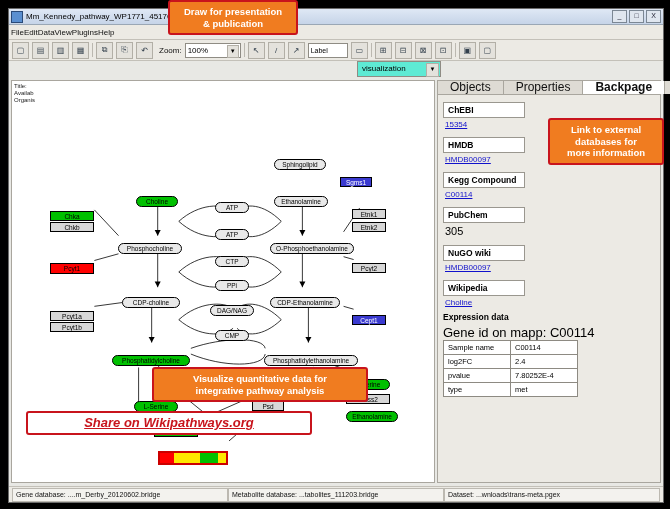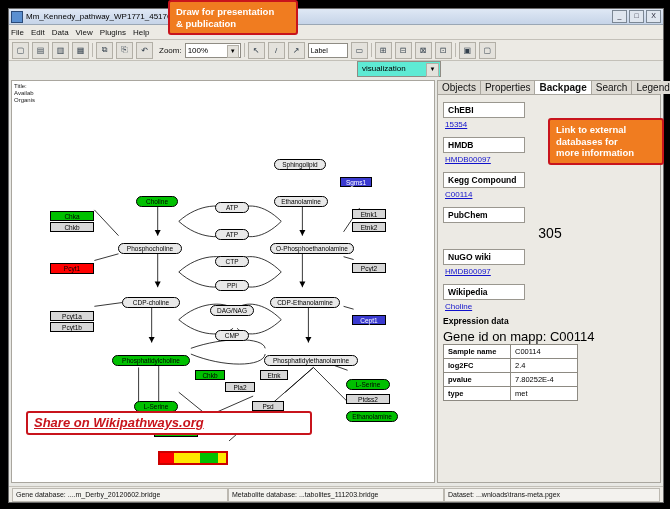--- a/index.html
+++ b/index.html
@@ -5,64 +5,64 @@
   html,body{margin:0;padding:0;background:#000;}
   body{width:670px;height:509px;overflow:hidden;font-family:"Liberation Sans",sans-serif;}
   #app{position:absolute;left:8px;top:8px;width:654px;height:493px;background:#e8e8e4;border:1px solid #6b6b6b;box-shadow:0 0 0 1px #000;}
   
   .titlebar{height:15px;background:linear-gradient(#dfe8f5,#c6d4e8);border-bottom:1px solid #9aa7b5;display:flex;align-items:center;padding:0 2px;}
   .tb-icon{width:10px;height:10px;background:#5a8fd0;border:1px solid #2a4a78;margin-right:3px;}
   .tb-title{font-size:8px;color:#000;flex:1;white-space:nowrap;overflow:hidden;}
   .tb-btns{display:flex;gap:2px;}
   .tb-btn{width:13px;height:11px;background:#dfe6ef;border:1px solid #7b8794;font-size:7px;line-height:10px;text-align:center;color:#223;}
   
-  .menubar{height:14px;background:#eceae4;border-bottom:1px solid #c3c0b8;display:flex;align-items:center;padding:0 2px;gap:7px;}
+  .menubar{height:14px;background:#eceae4;border-bottom:1px solid #c3c0b8;display:flex;align-items:center;padding:0 2px;}
   .menubar span{font-size:8px;color:#111;}
   
   .toolbar{height:20px;background:#eceae4;border-bottom:1px solid #c3c0b8;display:flex;align-items:center;padding:0 3px;gap:3px;}
   .tool{width:15px;height:15px;background:#e4e2dc;border:1px solid #b2afa6;display:flex;align-items:center;justify-content:center;font-size:8px;color:#33404d;}
   .tool.sep{width:1px;height:14px;background:#bbb8b0;border:0;}
   .zlabel{font-size:8px;color:#111;margin-left:3px;}
   .zoombox{width:52px;height:13px;background:#fff;border:1px solid #8f8c84;font-size:8px;padding-left:2px;line-height:13px;color:#000;position:relative;}
   .zoombox .arrow{position:absolute;right:1px;top:1px;width:10px;height:11px;background:#e4e2dc;border:1px solid #b2afa6;font-size:6px;text-align:center;line-height:10px;}
   .lblbox{width:36px;height:13px;background:#fff;border:1px solid #8f8c84;font-size:7px;padding-left:2px;line-height:13px;color:#000;}
   .visbox{position:absolute;right:222px;top:52px;width:78px;height:14px;background:#5eead4;border:1px solid #8f8c84;font-size:8px;line-height:14px;padding-left:4px;color:#000;}
   .visbox .arrow{position:absolute;right:1px;top:1px;width:11px;height:12px;background:#e4e2dc;border:1px solid #b2afa6;font-size:6px;text-align:center;line-height:11px;}
   
   .main{position:absolute;left:0;top:69px;right:0;bottom:17px;display:flex;}
   .canvaswrap{position:relative;flex:1;background:#fff;border:1px solid #a9a69e;margin:2px;overflow:hidden;}
   .sidepanel{width:222px;background:#eceae4;border:1px solid #a9a69e;margin:2px 2px 2px 0;display:flex;flex-direction:column;}
   
   .tabs{display:flex;height:13px;background:#dedbd4;border-bottom:1px solid #a9a69e;}
-  .tab{font-size:10px;padding:1px 4px;border-right:1px solid #a9a69e;background:#dedbd4;color:#111;line-height:11px;}
+  .tab{font-size:12px;padding:1px 12px;border-right:1px solid #a9a69e;background:#dedbd4;color:#111;line-height:11px;}
   .tab.active{background:#fff;font-weight:bold;}
   .sidebody{flex:1;background:#eceae4;padding:4px 5px;overflow:hidden;}
   .secbox{background:#fff;border:1px solid #9a978f;font-size:8.5px;font-weight:bold;padding:2px 4px;display:inline-block;min-width:72px;color:#000;}
   .link{font-size:8px;color:#1111cc;text-decoration:underline;margin:2px 0 5px 2px;display:block;}
-  .plain{font-size:14px;color:#000;margin:2px 0 5px 2px;display:block;text-align:center;}
+  .plain{font-size:11px;color:#000;margin:2px 0 5px 2px;display:block;}
   .exp{font-size:8.5px;font-weight:bold;margin:4px 0 3px 0;color:#000;}
   .geneid{font-size:13px;color:#000;margin:2px 0 0 0;}
   table.expt{border-collapse:collapse;font-size:7.5px;}
   table.expt td{border:1px solid #8d8a82;background:#fff;padding:1px 4px;height:11px;color:#000;}
-  table.expt td.k{width:58px;font-weight:bold;}
+  table.expt td.k{width:58px;}
   table.expt td.v{width:58px;}
   
   .status{position:absolute;left:0;right:0;bottom:0;height:15px;background:#eceae4;border-top:1px solid #c3c0b8;display:flex;align-items:center;padding:0 3px;}
   .statusfield{font-size:7px;color:#111;border:1px solid #bcb9b1;background:#f3f2ee;padding:1px 3px;height:10px;line-height:10px;white-space:nowrap;overflow:hidden;}
   
   .leftmeta{position:absolute;left:2px;top:2px;font-size:6px;color:#222;line-height:7px;}
   .node{position:absolute;font-size:6.5px;text-align:center;color:#000;border:1px solid #000;line-height:9px;box-sizing:border-box;}
   .met{border-radius:7px;background:#e9e9e9;}
   .gene{background:#d7d7d7;}
   .green{background:#00c000;}
   .red{background:#ff0000;}
   .blue{background:#3a3ad0;}
   svg.edges{position:absolute;left:0;top:0;width:100%;height:100%;}
   
-  .callout{position:absolute;background:#f07c20;color:#fff;font-weight:bold;border:2px solid #c8141c;border-radius:3px;text-align:left;font-size:9.5px;line-height:11.5px;padding:4px 6px;box-sizing:border-box;}
+  .callout{position:absolute;background:#f07c20;color:#fff;font-weight:bold;border:2px solid #c8141c;border-radius:3px;text-align:center;font-size:9.5px;line-height:11.5px;padding:4px 6px;box-sizing:border-box;}
   .callout.white{background:#fff;color:#c8141c;border:2px solid #c8141c;font-style:italic;font-size:13px;}
 </style>
 </head>
 <body>
 
 <div id="app">
 
   <div class="titlebar">
     <div class="tb-icon"></div>
     <div class="tb-title">Mm_Kennedy_pathway_WP1771_45176.gpml</div>
@@ -208,20 +208,23 @@
         <div class="node met green" style="left:334px;top:330px;width:52px;height:11px;">Ethanolamine</div>
         <div class="node met green" style="left:122px;top:320px;width:44px;height:11px;">L-Serine</div>
         <div class="node gene" style="left:240px;top:320px;width:32px;height:10px;">Psd</div>
         <div class="node gene green" style="left:142px;top:345px;width:44px;height:11px;">Ptdss1</div>
         <div class="node" style="left:146px;top:370px;width:70px;height:14px;background:#ffe800;border:2px solid #cc0000;">
           <div style="position:absolute;left:0;top:0;width:14px;height:10px;background:#ff0000;"></div>
           <div style="position:absolute;left:40px;top:0;width:18px;height:10px;background:#00c000;"></div>
         </div>
       </div>
 
+      <div class="callout" style="left:140px;top:286px;width:216px;">
+        Visualize quantitative data  for<br>integrative pathway analysis
+      </div>
       <div class="callout white" style="left:14px;top:330px;width:286px;text-decoration:underline;">
         Share on Wikipathways.org
       </div>
     </div>
 
     <div class="sidepanel">
       <div class="tabs">
         <div class="tab">Objects</div>
         <div class="tab">Properties</div>
         <div class="tab active">Backpage</div>

